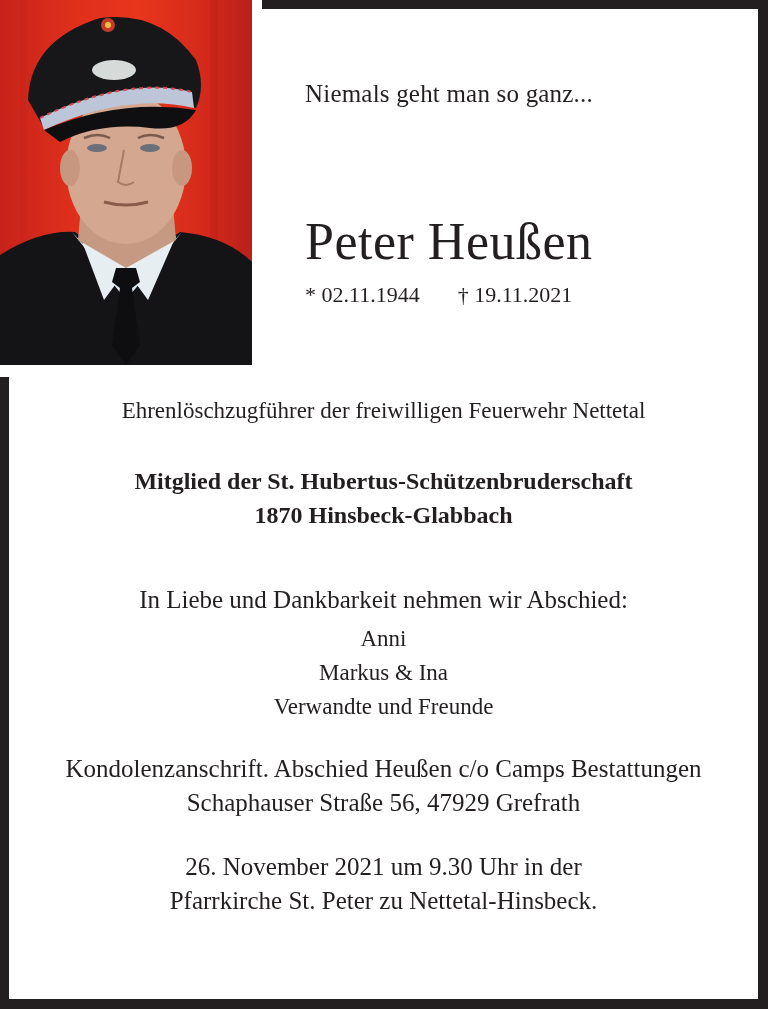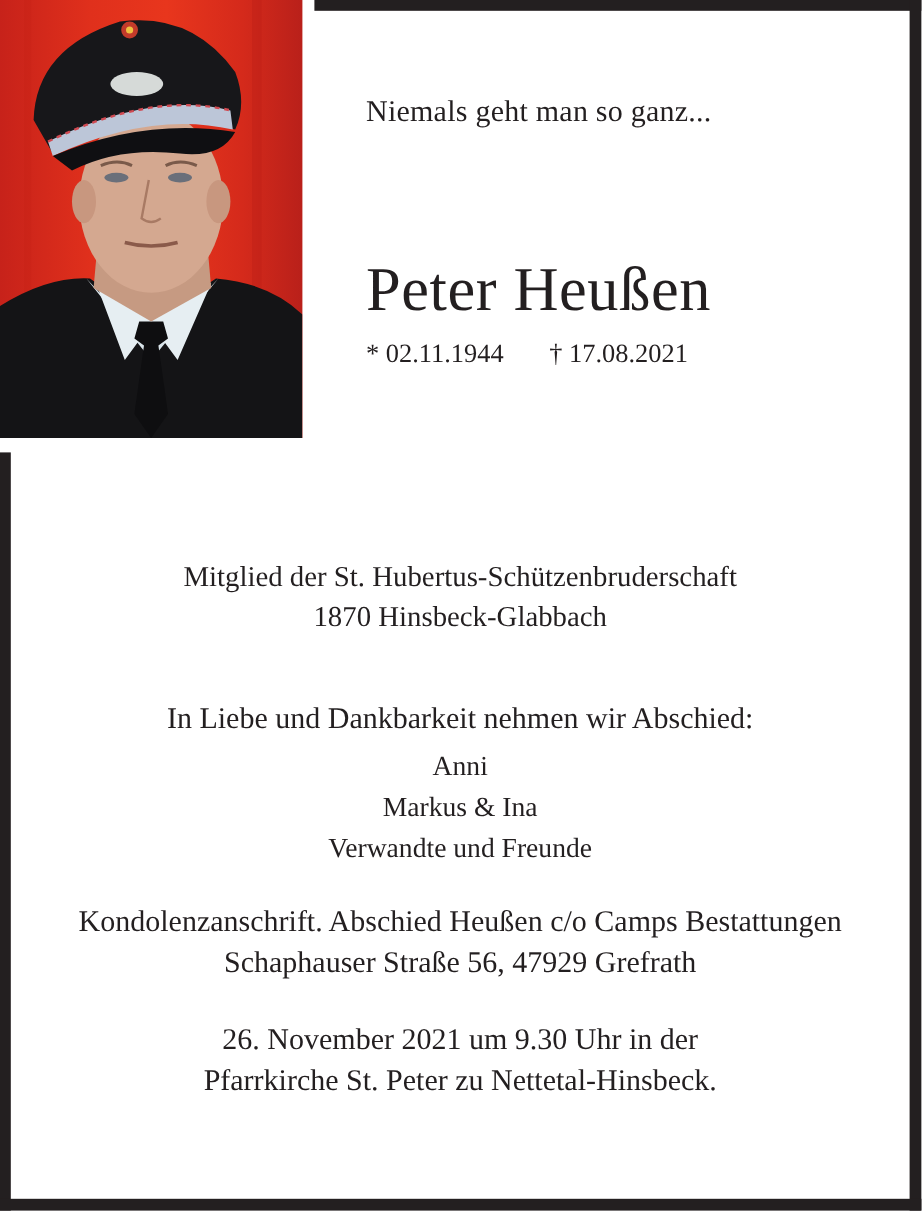--- a/index.html
+++ b/index.html
@@ -21,21 +21,21 @@
   .photo svg { display: block; }
 
   .tagline { position: absolute; left: 305px; top: 80px; font-size: 25px; letter-spacing: 0.2px; }
   .name { position: absolute; left: 305px; top: 212px; font-size: 52px; letter-spacing: 0.5px; }
   .dates { position: absolute; left: 305px; top: 282px; font-size: 22px; }
   .dates .death { margin-left: 38px; }
 
   .center-block { position: absolute; left: 9px; width: 749px; text-align: center; font-size: 23px; }
   .center-block div { white-space: nowrap; }
   .roles1 { top: 396px; line-height: 30px; }
-  .roles2 { top: 464px; line-height: 34px; font-size: 24px; }
+  .roles2 { top: 464px; line-height: 34px; font-size: 24px; font-weight: bold; }
   .farewell { top: 583px; font-size: 25px; line-height: 34px; }
   .family { top: 622px; font-size: 23px; line-height: 34px; }
   .address { top: 752px; font-size: 25px; line-height: 34px; }
   .service { top: 850px; font-size: 25px; line-height: 34px; }
 </style>
 </head>
 <body>
 
 <div class="frame-top"></div>
 <div class="frame-right"></div>
@@ -77,24 +77,25 @@
 
     <ellipse cx="114" cy="70" rx="22" ry="10" fill="#d6dad8"></ellipse>
     <circle cx="108" cy="25" r="7" fill="#c33a2a"></circle>
     <circle cx="108" cy="25" r="3" fill="#f0c040"></circle>
   </svg>
 </div>
 
 <div class="tagline">Niemals geht man so ganz...</div>
 <div class="name">Peter Heußen</div>
 <div class="dates">
-  <span>* 02.11.1944</span><span class="death">† 17.08.2021</span>
+  <span>* 02.11.1944</span><span class="death">† 19.11.2021</span>
 </div>
 
 <div class="center-block roles1">
+  <div>Ehrenlöschzugführer der freiwilligen Feuerwehr Nettetal</div>
 </div>
 <div class="center-block roles2">
   <div>Mitglied der St. Hubertus-Schützenbruderschaft</div>
   <div>1870 Hinsbeck-Glabbach</div>
 </div>
 
 <div class="center-block farewell">In Liebe und Dankbarkeit nehmen wir Abschied:</div>
 <div class="center-block family">
   <div>Anni</div>
   <div>Markus &amp; Ina</div>

